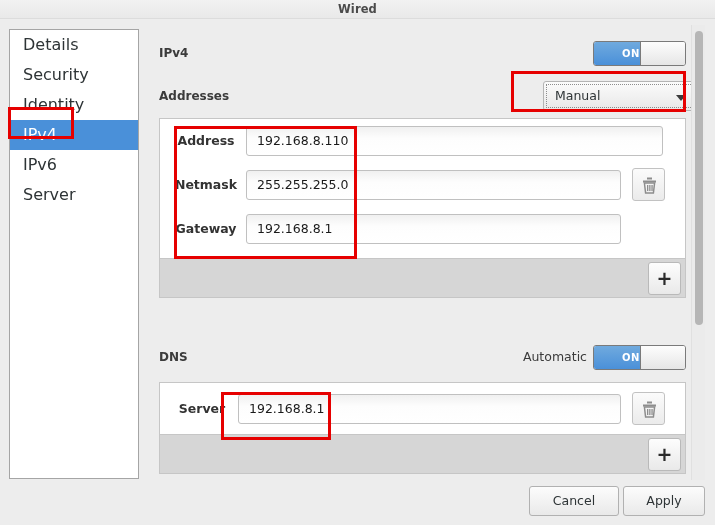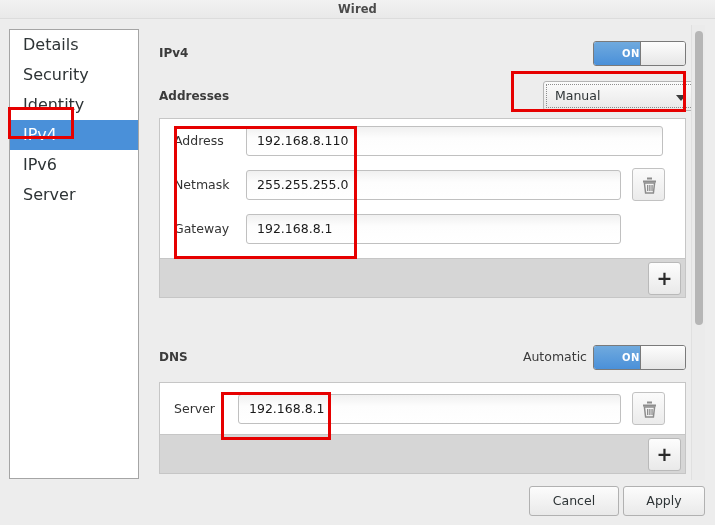--- a/index.html
+++ b/index.html
@@ -182,21 +182,22 @@
   }
   .field-row {
     position: relative;
     height: 44px;
   }
   .flabel {
     position: absolute;
     top: 14px;
     font-size: 12.5px;
     color: #333333;
-    text-align: left;
+    text-align: center;
+    font-weight: bold;
   }
   .entry {
     position: absolute;
     height: 30px;
     top: 7px;
     background: linear-gradient(to bottom, #f0f0f0 0%, #fdfdfd 40%, #ffffff 100%);
     border: 1px solid #c0c0c0;
     border-radius: 3px;
     box-sizing: border-box;
   }

